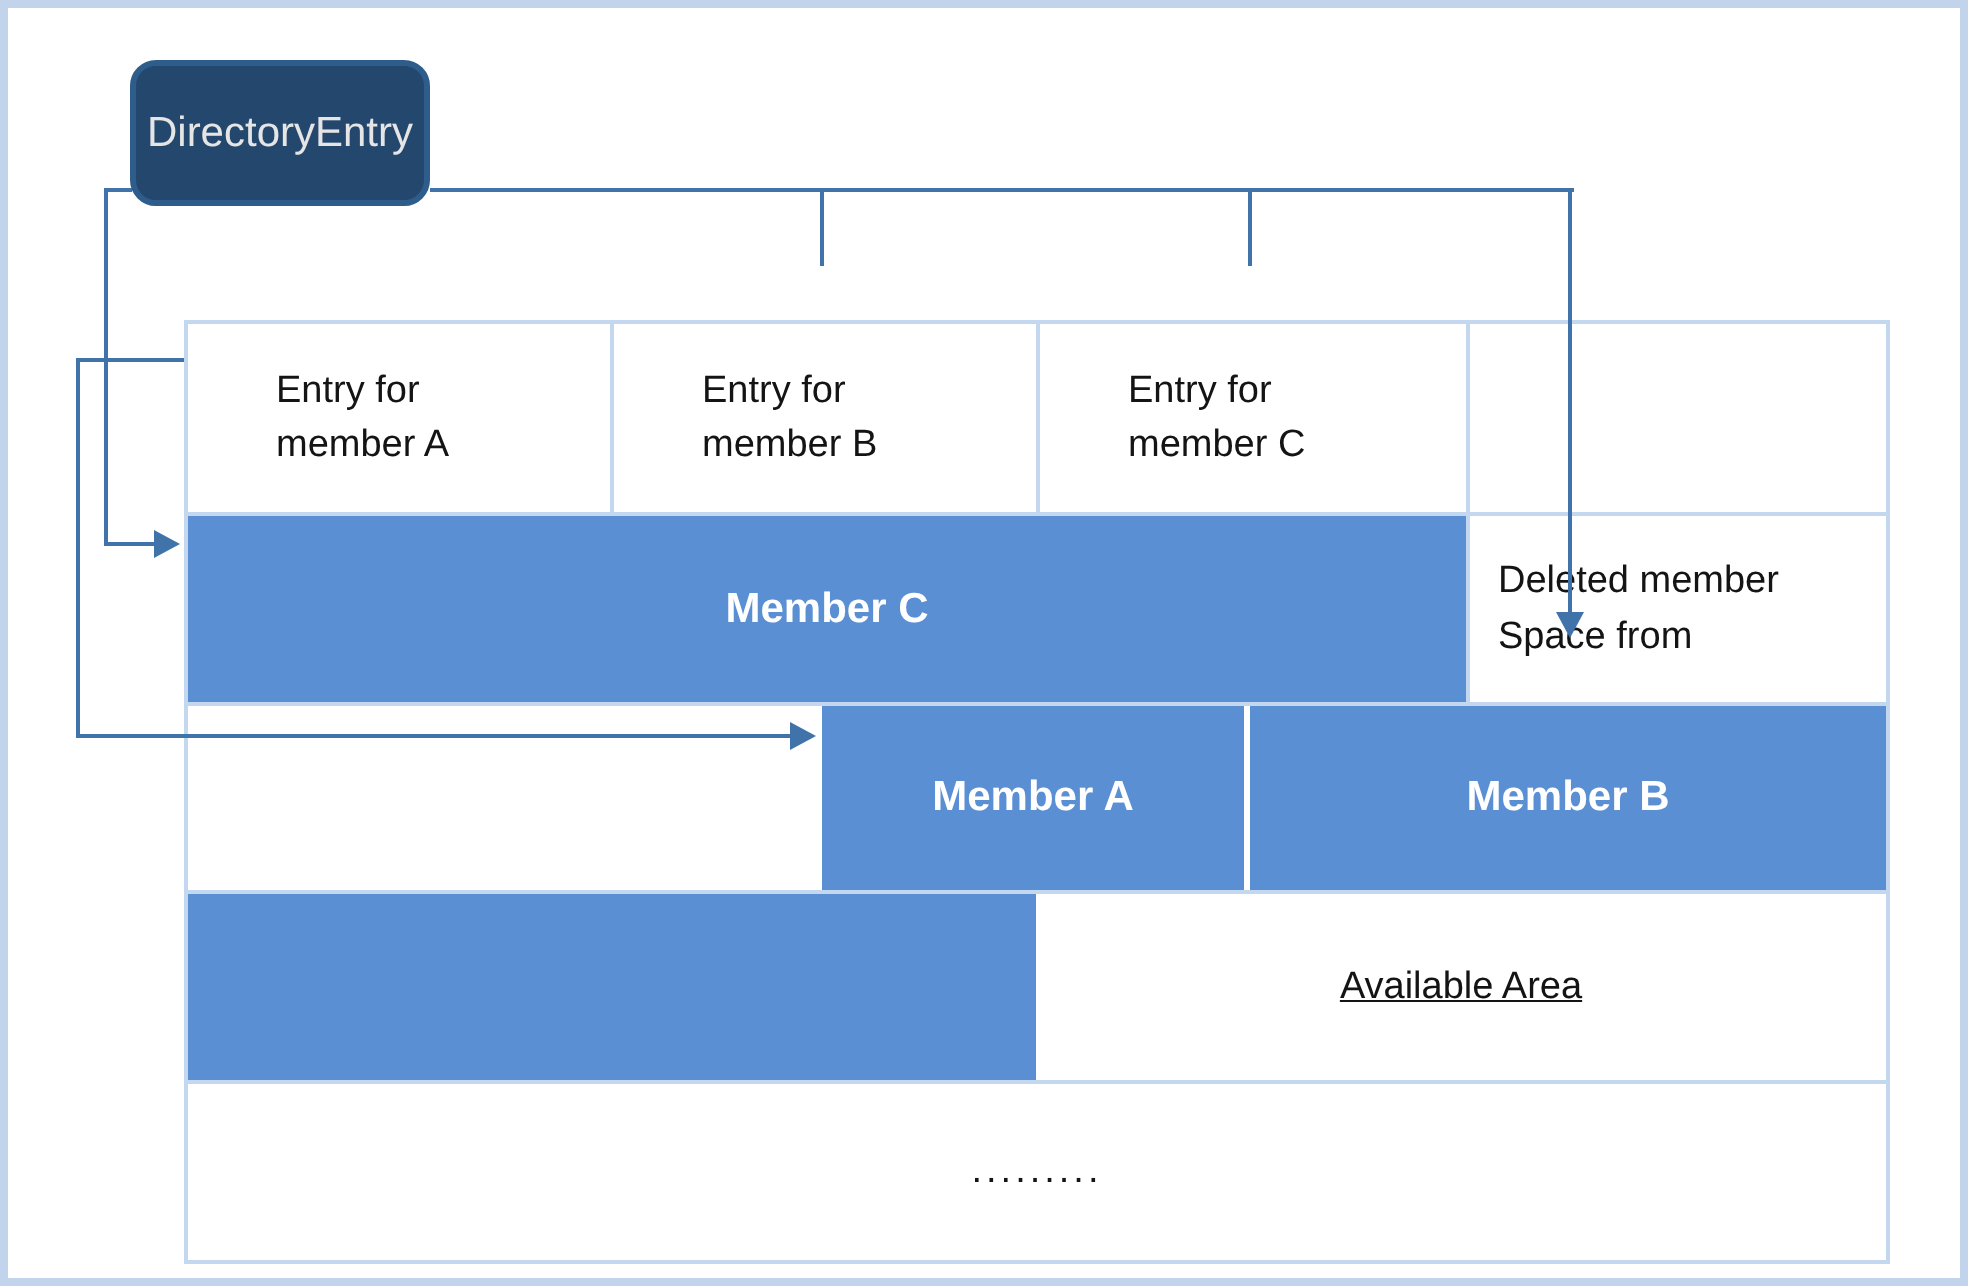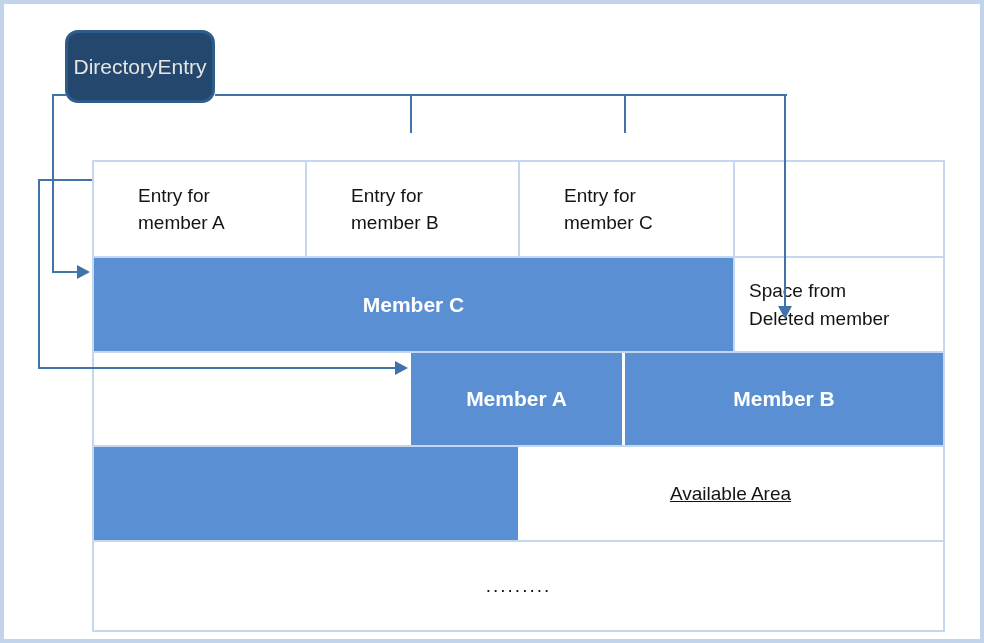--- a/index.html
+++ b/index.html
@@ -83,22 +83,22 @@
         <span>member C</span>
       </div>
       <div class="cell entry entry-empty"></div>
     </div>
 
     <div class="row r2">
       <div class="cell bar bar-c">
         <span>Member C</span>
       </div>
       <div class="cell space-cell two-line">
+        <span>Deleted member</span>
         <span>Space from</span>
-        <span>Deleted member</span>
       </div>
     </div>
 
     <div class="row r3">
       <div class="cell spacer3"></div>
       <div class="cell bar bar-a">
         <span>Member A</span>
       </div>
       <div class="cell bar bar-b">
         <span>Member B</span>

